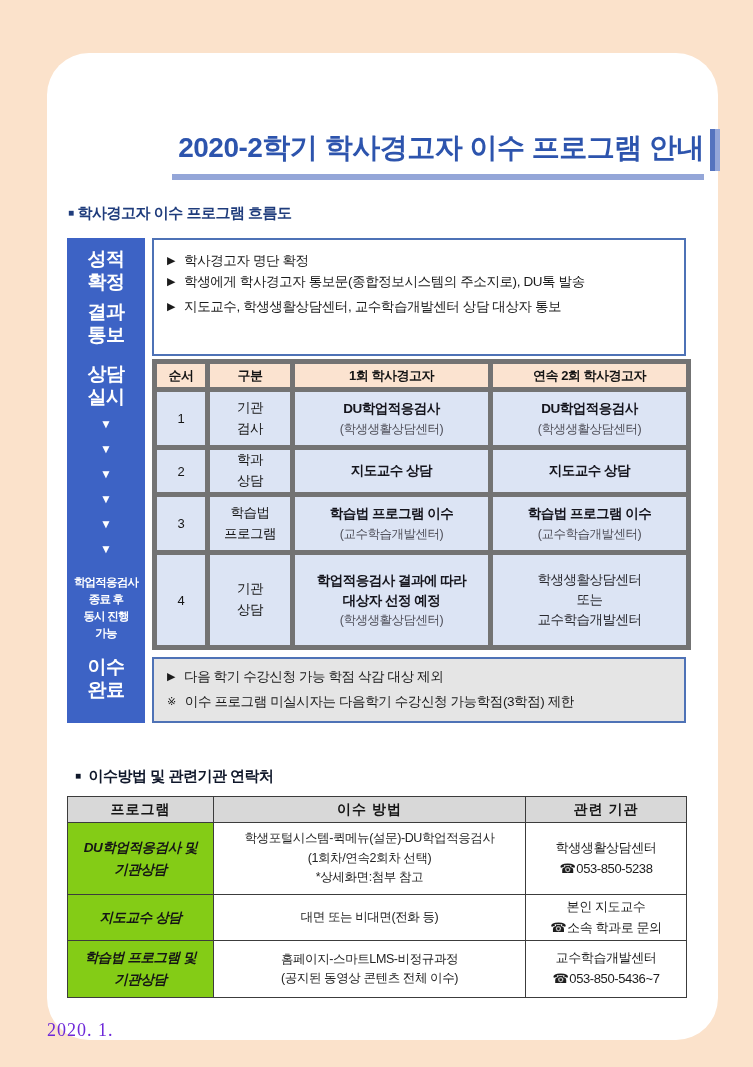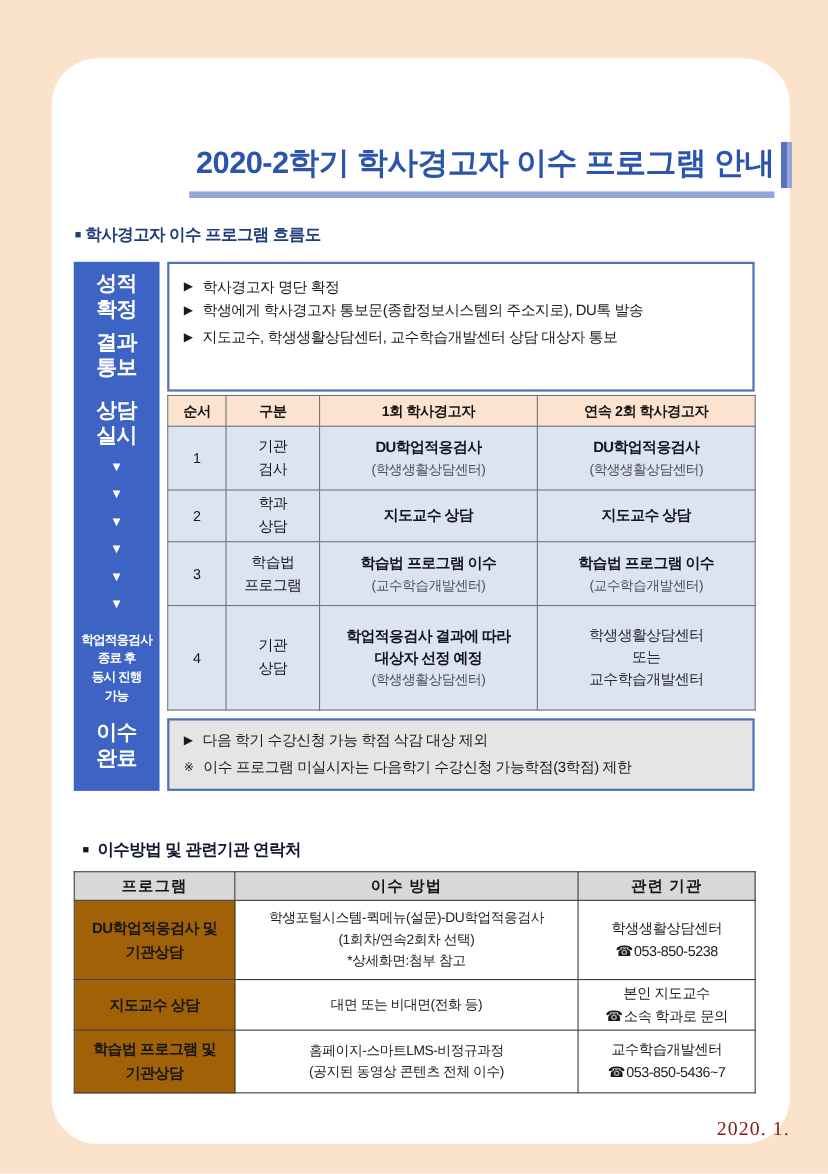--- a/index.html
+++ b/index.html
@@ -55,49 +55,49 @@
     border:2px solid #4e72b6; background:#ffffff;
     width:100%; padding:12px 10px 0 13px; height:118px;
   }
   .notice-line { font-size:13.5px; color:#1b1b1b; letter-spacing:-0.4px; white-space:nowrap; }
   .notice-line .bullet { font-size:11px; margin-right:9px; vertical-align:1px; }
   .nl-gap { margin-top:3px; }
   .nl-small-gap { margin-top:7px; }
   
   table { border-collapse:collapse; table-layout:fixed; }
   .flow-table { width:534px; margin-top:3px; }
-  .flow-table th, .flow-table td { border:1px solid #737373; text-align:center; vertical-align:middle; }
+  .flow-table th, .flow-table td { border:5px solid #737373; text-align:center; vertical-align:middle; }
   .flow-table th { background:#fbe3d0; height:28px; font-size:13px; font-weight:bold; letter-spacing:-0.5px; }
   .flow-table td { background:#dce4f4; }
   .r1 td { height:58px; } .r2 td { height:47px; } .r3 td { height:58px; } .r4 td { height:95px; }
   .cell-no   { font-size:13px; }
   .cell-type { font-size:13.5px; font-weight:500; white-space:pre-line; line-height:1.55; letter-spacing:-0.5px; }
   .cell-main { font-size:13.5px; font-weight:600; color:#14141c; white-space:pre-line; line-height:1.5; letter-spacing:-0.5px; }
   .cell-main.plain { font-weight:400; color:#2a2a30; }
   .cell-sub  { font-size:12.5px; color:#50505a; margin-top:1px; letter-spacing:-0.5px; }
   .cell-sub:empty { display:none; }
   
   .complete-box {
     border:2px solid #4e72b6; background:#e5e5e5;
     width:100%; margin-top:7px; padding:9px 10px 10px 13px;
   }
   
   .contact-table { width:619px; margin:10px 0 0 20px; }
   .contact-table th, .contact-table td { border:1px solid #3c3c3c; text-align:center; vertical-align:middle; }
   .contact-table th { background:#d8d8d8; height:26px; font-size:14px; font-weight:bold; letter-spacing:1px; }
   .cr1 td { height:72px; } .cr2 td { height:46px; } .cr3 td { height:57px; }
-  .cell-program { background:#a16207; font-size:13.5px; font-weight:600; white-space:pre-line; line-height:1.6; letter-spacing:-0.4px; }
+  .cell-program { background:#84cc16; font-size:13.5px; font-weight:600; white-space:pre-line; line-height:1.6; letter-spacing:-0.4px;font-style:italic; }
   .cell-method { font-size:12.5px; color:#222222; line-height:1.55; letter-spacing:-0.4px; }
   .cell-org { font-size:13px; color:#1c1c1c; line-height:1.6; letter-spacing:-0.4px; }
   .phone-glyph { margin-right:1px; }
   
   .footer-date {
-    margin-top:22px; text-align:right;
+    margin-top:22px; text-align:left;
     font-family:"Liberation Serif","DejaVu Serif",serif;
-    font-size:18px; color:#7f1d1d; letter-spacing:1px;
+    font-size:18px; color:#6d28d9; letter-spacing:1px;
   }
 </style>
 </head>
 <body>
 
 <div class="card">
 
   <div class="title-area">
     <div class="title-block">
       <div class="page-title">2020-2학기 학사경고자 이수 프로그램 안내</div>

